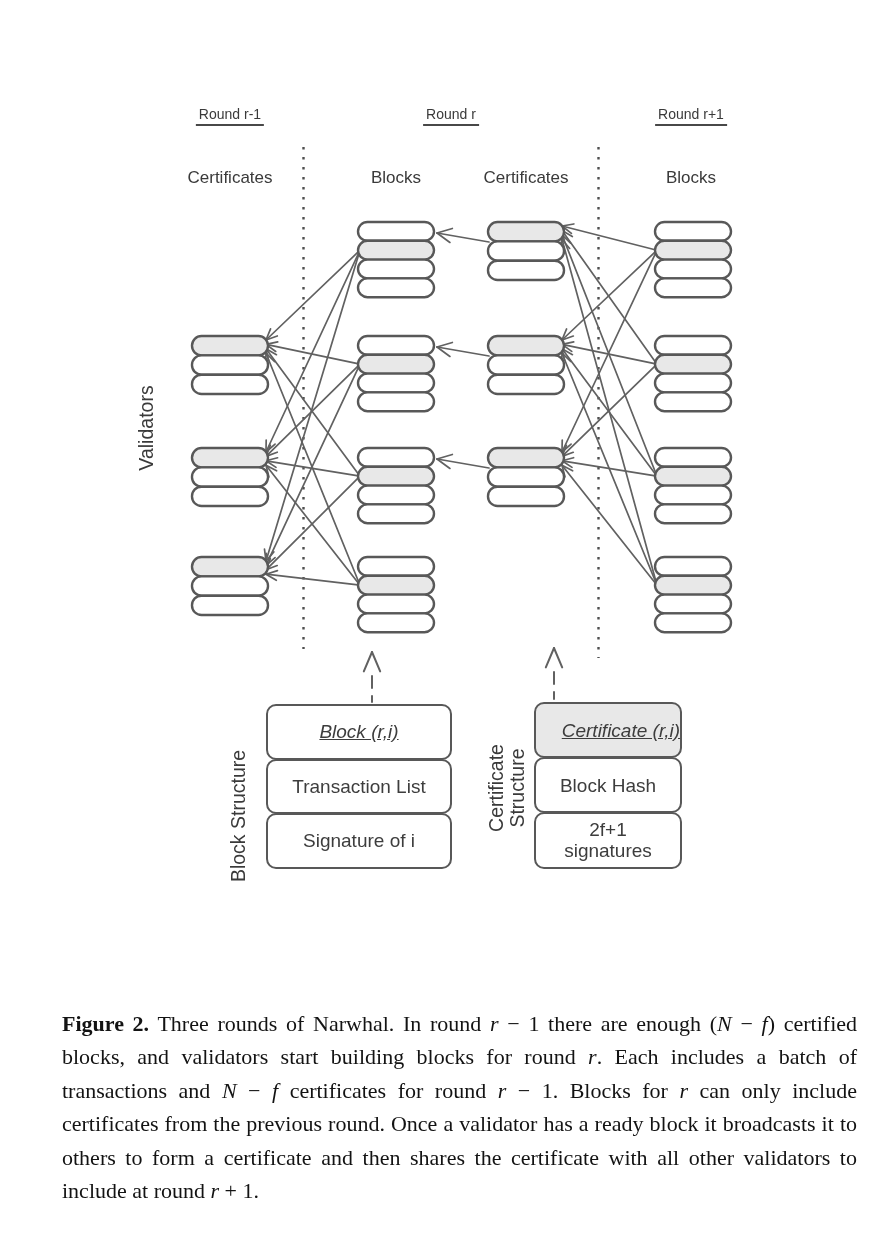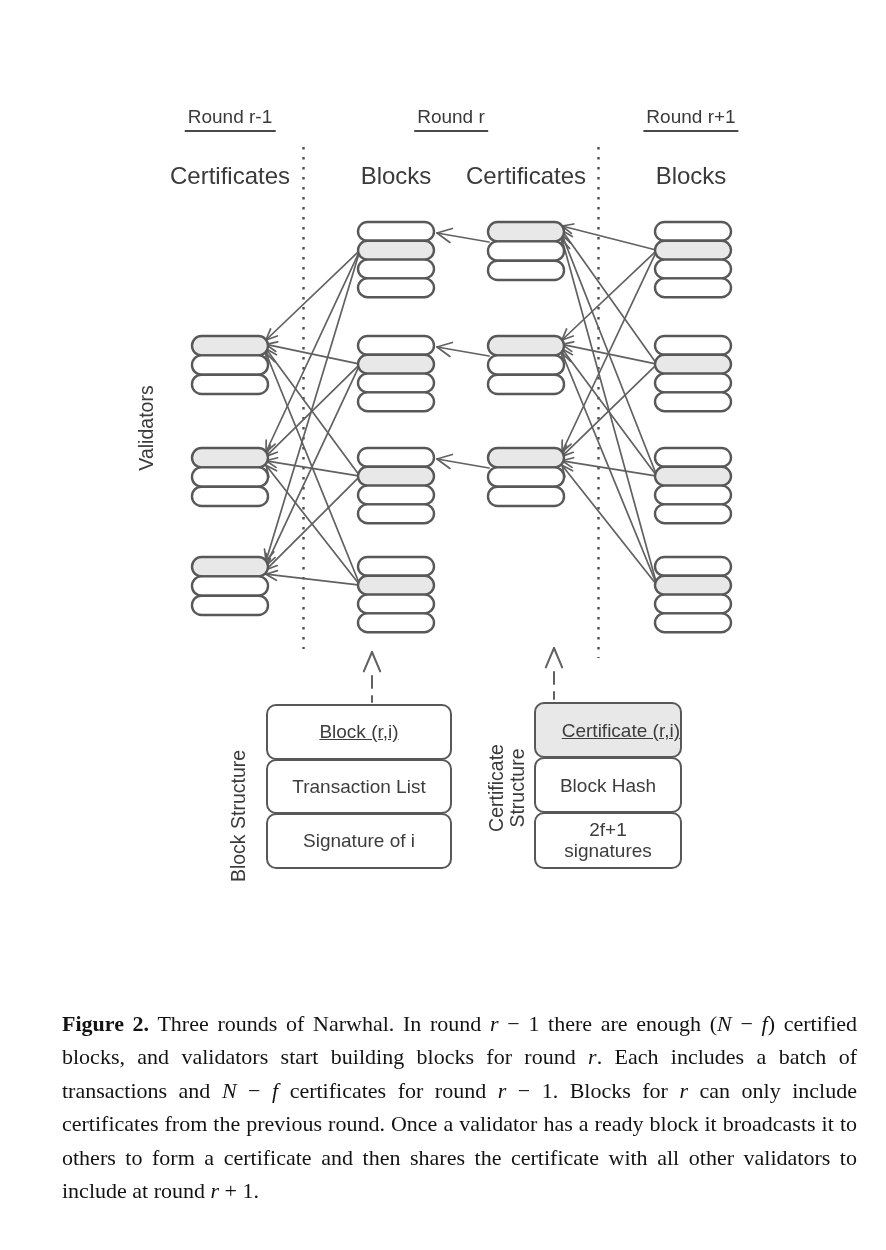--- a/index.html
+++ b/index.html
@@ -1,30 +1,30 @@
 <!DOCTYPE html>
 <html><head>
 <meta charset="utf-8">
 <style>
   html,body{margin:0;padding:0;background:#ffffff;}
   .page{position:relative;width:886px;height:1250px;background:#ffffff;overflow:hidden;
         font-family:"Liberation Sans","DejaVu Sans",sans-serif;}
   svg{position:absolute;left:0;top:0;}
-  .hdr{position:absolute;top:106px;transform:translateX(-50%);font-size:19px;color:#3a3a3a;
+  .hdr{position:absolute;top:106px;transform:translateX(-50%);font-size:14px;color:#3a3a3a;
        border-bottom:2px solid #484848;padding:0 3px 2px;white-space:nowrap;}
-  .sub{position:absolute;top:162px;transform:translateX(-50%);font-size:24px;color:#3a3a3a;white-space:nowrap;}
+  .sub{position:absolute;top:168px;transform:translateX(-50%);font-size:17px;color:#3a3a3a;white-space:nowrap;}
   .rot{position:absolute;transform:translate(-50%,-50%) rotate(-90deg);font-size:19.5px;color:#3a3a3a;
        white-space:nowrap;text-align:center;}
   .rot2{line-height:21px;}
   .struct{position:absolute;}
   .srow{box-sizing:border-box;border:2.4px solid #585858;border-radius:10px;background:#ffffff;
         display:flex;align-items:center;justify-content:center;text-align:center;
         font-size:19px;color:#3d3d3d;margin-top:-1px;line-height:21px;}
   .srow.shaded{background:#e8e8e8;justify-content:flex-end;}
-  .ul{text-decoration:underline;}
+  .ul{text-decoration:underline;font-style:italic;}
   .caption{position:absolute;left:50px;top:995px;width:795px;margin:12px;
            font-family:"Liberation Serif","DejaVu Serif",serif;font-size:22px;line-height:33.4px;
            text-align:justify;color:#131313;}
   .caption .b{font-weight:700;}
   .caption .i{font-style:italic;}
 </style>
 </head>
 <body>
 
 <div class="page">

